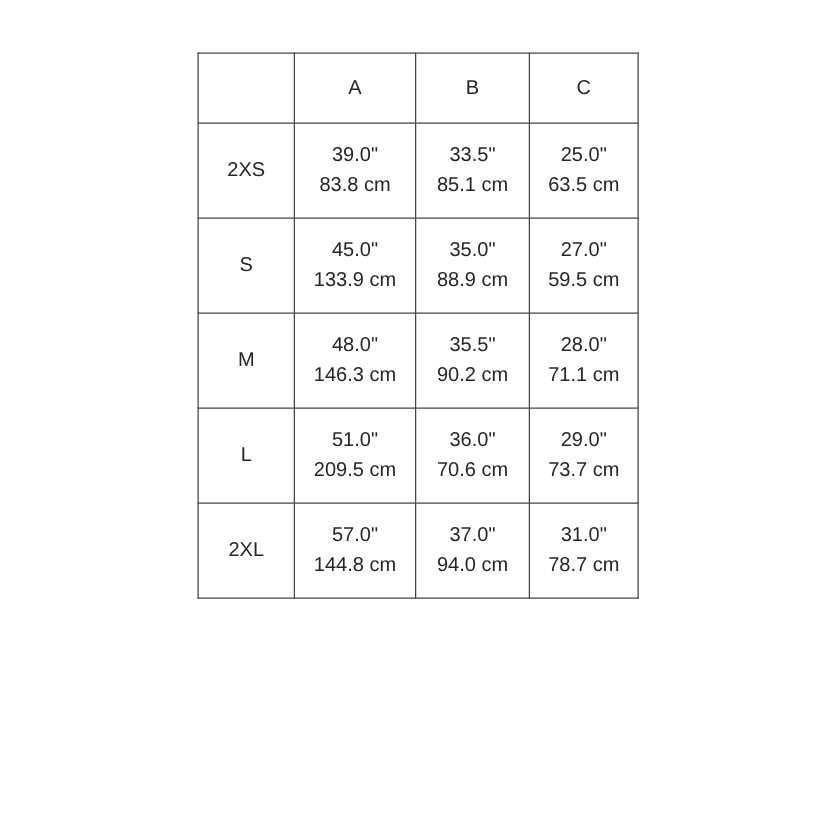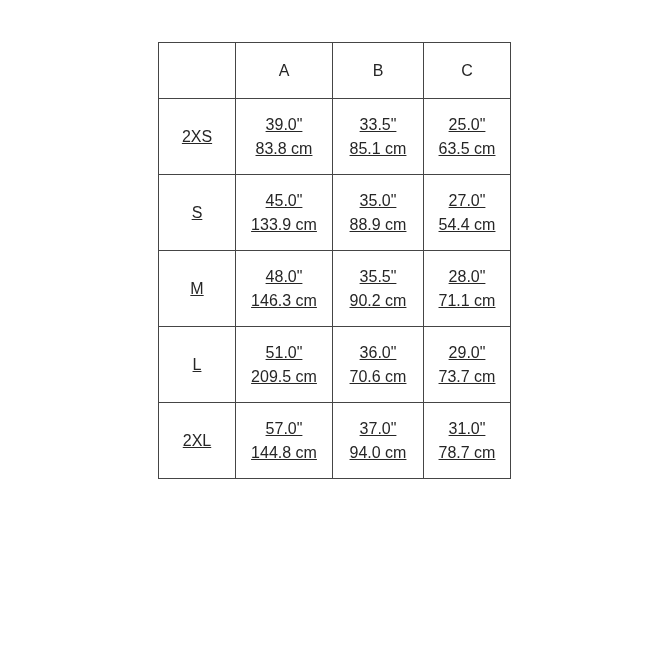--- a/index.html
+++ b/index.html
@@ -30,21 +30,21 @@
   table.size-chart td {
     border: 1px solid #454545;
     text-align: center;
     vertical-align: middle;
     font-weight: normal;
     font-size: 16px;
     padding: 0;
     color: #262626;
   }
   table.size-chart thead tr { height: 56px; }
-  table.size-chart tbody tr { height: 76px; text-decoration: underline; }
+  table.size-chart tbody tr { height: 76px; }
   .col-size { width: 77px; }
   .col-a { width: 97px; }
   .col-b { width: 91px; }
   .col-c { width: 87px; }
   .measure-line {
     display: block;
     line-height: 24px;
     white-space: nowrap;
   }
 </style>
@@ -88,21 +88,21 @@
         <td>
           <span class="measure-line">45.0"</span>
           <span class="measure-line">133.9 cm</span>
         </td>
         <td>
           <span class="measure-line">35.0"</span>
           <span class="measure-line">88.9 cm</span>
         </td>
         <td>
           <span class="measure-line">27.0"</span>
-          <span class="measure-line">54.4 cm</span>
+          <span class="measure-line">59.5 cm</span>
         </td>
       </tr>
       <tr>
         <th>M</th>
         <td>
           <span class="measure-line">48.0"</span>
           <span class="measure-line">146.3 cm</span>
         </td>
         <td>
           <span class="measure-line">35.5"</span>

